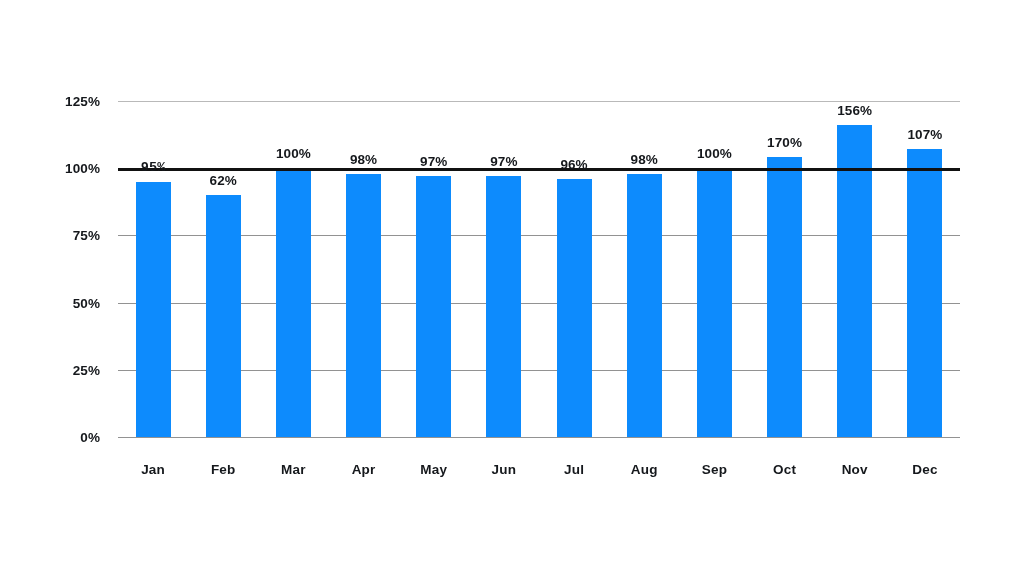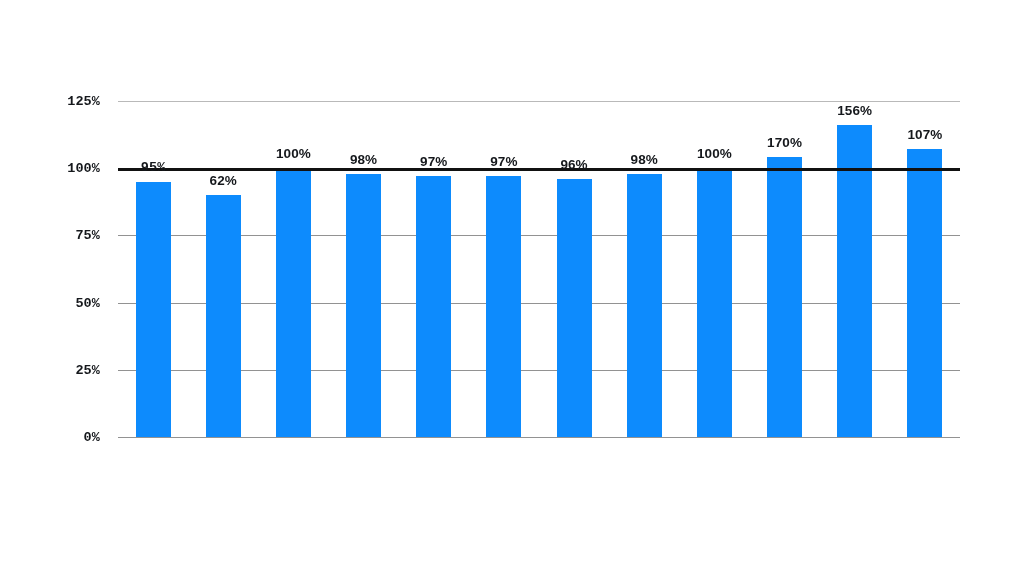--- a/index.html
+++ b/index.html
@@ -73,21 +73,20 @@
     top: 101px;
     width: 108px;
     height: 336px;
   }
   .ylabels .ytick {
     position: absolute;
     left: 0;
     width: 100px;
     right: auto;
     transform: translateY(-50%);
-    font-family: Liberation Mono, monospace;
   }
 
   
   .bars {
     position: absolute;
     left: 0;
     top: 0;
     width: 842px;
     height: 336px;
     z-index: 3;
@@ -209,14 +208,28 @@
         <div class="vlabel" style="left: 421px; width: 70.1667px; top: 55.952px;">96%</div>
         <div class="vlabel" style="left: 491.167px; width: 70.1667px; top: 50.576px;">98%</div>
         <div class="vlabel" style="left: 561.333px; width: 70.1667px; top: 45.2px;">100%</div>
         <div class="vlabel" style="left: 631.5px; width: 70.1667px; top: 34.448px;">170%</div>
         <div class="vlabel" style="left: 701.667px; width: 70.1667px; top: 2.192px;">156%</div>
         <div class="vlabel" style="left: 771.833px; width: 70.1667px; top: 26.384px;">107%</div>
       </div>
   <div class="refline" style="top: 67.2px; border-top-color: rgb(17, 17, 17);"></div>
     </div>
 
+  <div class="xlabels">
+      <div class="xlabel" style="left: 0px; width: 70.1667px;">Jan</div>
+      <div class="xlabel" style="left: 70.1667px; width: 70.1667px;">Feb</div>
+      <div class="xlabel" style="left: 140.333px; width: 70.1667px;">Mar</div>
+      <div class="xlabel" style="left: 210.5px; width: 70.1667px;">Apr</div>
+      <div class="xlabel" style="left: 280.667px; width: 70.1667px;">May</div>
+      <div class="xlabel" style="left: 350.833px; width: 70.1667px;">Jun</div>
+      <div class="xlabel" style="left: 421px; width: 70.1667px;">Jul</div>
+      <div class="xlabel" style="left: 491.167px; width: 70.1667px;">Aug</div>
+      <div class="xlabel" style="left: 561.333px; width: 70.1667px;">Sep</div>
+      <div class="xlabel" style="left: 631.5px; width: 70.1667px;">Oct</div>
+      <div class="xlabel" style="left: 701.667px; width: 70.1667px;">Nov</div>
+      <div class="xlabel" style="left: 771.833px; width: 70.1667px;">Dec</div>
+    </div>
 
 </div>
 
 </body></html>

